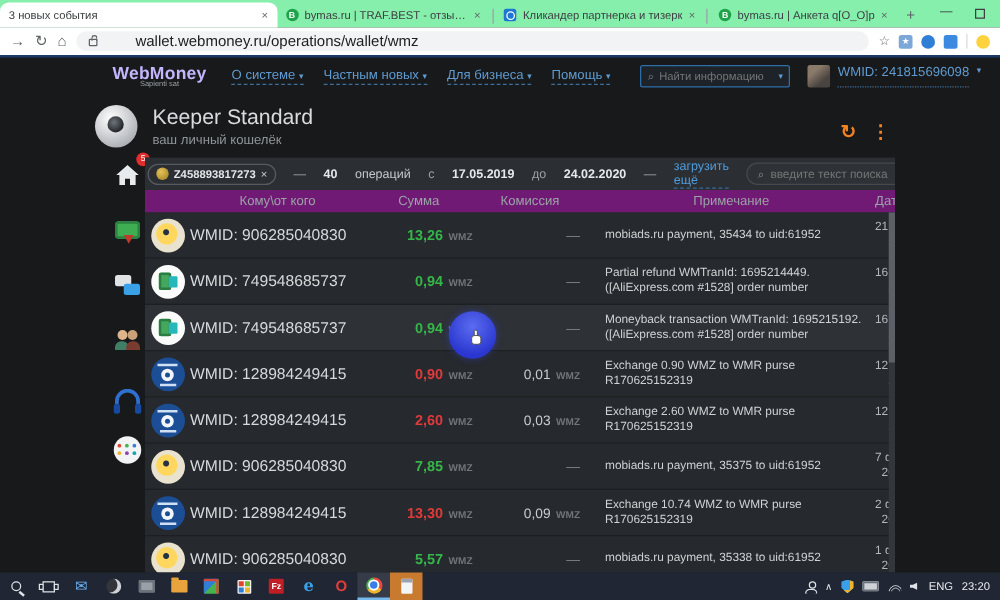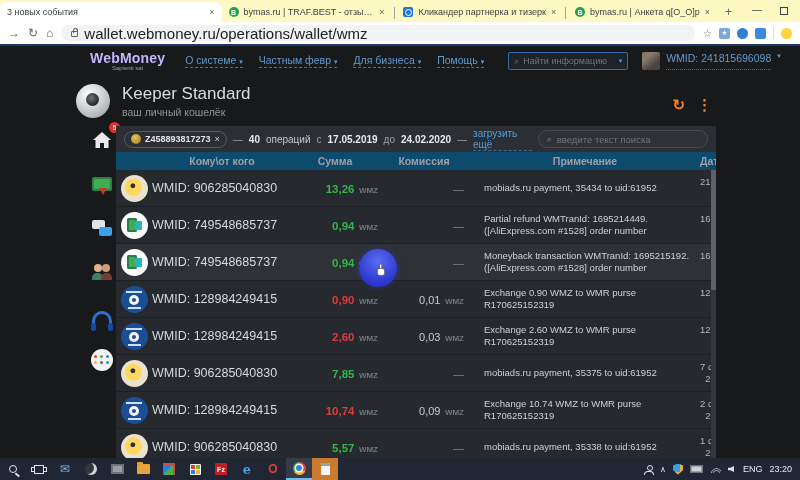--- a/index.html
+++ b/index.html
@@ -1,41 +1,41 @@
 <!DOCTYPE html>
 <html><head>
 <meta charset="utf-8">
 <style>
   * { margin:0; padding:0; box-sizing:border-box; }
   html,body { background:#000; }
   body { font-family:"Liberation Sans", sans-serif; }
   .screen { position:relative; width:800px; height:480px; overflow:hidden; background:#17191b; }
 
   
-  .tabbar { position:absolute; left:0; top:0; width:800px; height:22px; background:#fef9c3; display:flex; align-items:flex-end; }
+  .tabbar { position:absolute; left:0; top:0; width:800px; height:22px; background:#86efac; display:flex; align-items:flex-end; }
   .tab { height:20px; display:flex; align-items:center; gap:5px; padding:0 7px; font-size:9px; color:#3c4043; max-width:170px; }
   .tab.active { background:#fff; border-radius:7px 7px 0 0; width:240px; max-width:240px; }
   .tab .title { white-space:nowrap; overflow:hidden; text-overflow:ellipsis; flex:1; }
   .tab .close { color:#5f6368; font-size:9px; flex:0 0 auto; }
   .tab-sep { width:1px; height:12px; background:#9aa0a6; margin:0 2px 3px 2px; }
   .favicon { width:10px; height:10px; border-radius:50%; flex:0 0 auto; display:flex; align-items:center; justify-content:center; font-size:7px; color:#fff; font-weight:bold; }
   .fav-green { background:#1fa24a; }
   .fav-blue { background:#1e78d2; border-radius:2px; }
   .fav-blue::after { content:""; width:5px; height:5px; border:1px solid #fff; border-radius:50%; }
   .newtab { font-size:12px; color:#5f6368; padding:0 8px 3px 8px; }
   .wincontrols { margin-left:auto; display:flex; align-items:center; gap:18px; padding:0 12px; height:100%; color:#3c4043; }
   .wc-min { font-size:10px; margin-top:-4px; }
   .wc-restore { width:8px; height:8px; border:1px solid #3c4043; }
 
   .addrbar { position:absolute; left:0; top:22px; width:800px; height:22px; background:#fff; display:flex; align-items:center; padding:0 8px; gap:8px; }
   .navglyph { color:#5f6368; font-size:12px; }
   .urlbox { flex:1; height:16px; background:#f1f3f4; border-radius:8px; display:flex; align-items:center; gap:6px; padding:0 10px; }
   .lock { width:7px; height:6px; border:1px solid #5f6368; border-radius:1px; position:relative; margin-top:2px; }
   .lock::before { content:""; position:absolute; left:1px; top:-4px; width:3px; height:4px; border:1px solid #5f6368; border-bottom:none; border-radius:3px 3px 0 0; }
-  .url { font-size:15px; color:#202124; }
+  .url { font-size:12px; color:#202124;margin-left:24px; }
   .addr-icons { display:flex; align-items:center; gap:7px; }
   .ext { width:11px; height:11px; border-radius:2px; }
   .ext-star { background:#7da7d9; display:flex; align-items:center; justify-content:center; color:#fff; font-size:7px; }
   .ext-eye { background:#2f7fd6; border-radius:50%; }
   .ext-ptr { background:#3b8ae0; }
   .ext-smile { background:#ffd23e; border-radius:50%; }
   .addr-div { width:1px; height:12px; background:#dadce0; }
   .navline { position:absolute; left:0; top:44px; width:800px; height:2px; background:#1d3a66; }
 
   
@@ -83,34 +83,34 @@
   .ic-people .h1 { left:2px; }
   .ic-people .h2 { right:2px; background:#caa079; }
   .ic-headset { position:relative; width:20px; height:14px; border:3px solid #2f6fd0; border-bottom:none; border-radius:10px 10px 0 0; margin-top:4px; }
   .ic-headset::before, .ic-headset::after { content:""; position:absolute; bottom:-6px; width:5px; height:8px; border-radius:2px; background:#174a9e; }
   .ic-headset::before { left:-4px; } .ic-headset::after { right:-4px; }
   .ic-apps { width:22px; height:22px; border-radius:50%; background:#f2f3f4; display:grid; grid-template-columns:repeat(3,4px); grid-template-rows:repeat(2,4px); gap:2px; align-content:center; justify-content:center; }
   .ic-apps i { width:3px; height:3px; border-radius:50%; }
 
   
   .panel { position:absolute; left:116px; top:126px; width:600px; height:332px; overflow:hidden; background:#202326; }
-  .filterbar { height:26px; background:#2b2f34; display:flex; align-items:center; padding:0 8px; gap:6px; }
+  .filterbar { height:26px; background:#2b2f34; display:flex; align-items:center; padding:0 2px; gap:14px; }
   .chip { display:flex; align-items:center; gap:4px; border:1px solid #565b61; border-radius:9px; height:17px; padding:0 6px; }
   .chip .zdot { width:10px; height:10px; border-radius:50%; background:radial-gradient(circle at 38% 35%, #e6c25a, #9d7c1e); }
   .chip .ztext { color:#e3e6e8; font-size:9px; font-weight:bold; }
   .chip .x { color:#cfd3d6; font-size:9px; }
   .f-dim { color:#9aa0a5; font-size:10px; }
   .f-strong { color:#e6e9eb; font-size:10px; font-weight:bold; }
   .f-text { color:#c4c8cb; font-size:10px; }
   .f-link { color:#4f9bd9; font-size:10px; border-bottom:1px dashed #38699a; }
   .f-search { margin-left:auto; width:190px; height:18px; border:1px solid #44494f; border-radius:9px; display:flex; align-items:center; gap:5px; padding:0 8px; background:#2e3237; }
   .f-search .mag { color:#8a8f94; font-size:9px; }
   .f-search input { flex:1; min-width:0; background:transparent; border:none; outline:none; color:#8a8f94; font-size:9.5px; font-family:inherit; }
 
-  .thead { height:18px; display:grid; grid-template-columns:36px 140px 86px 92px 230px 1fr; align-items:center; background:#0c4a6e;font-weight:bold; }
+  .thead { height:18px; display:grid; grid-template-columns:36px 140px 86px 92px 230px 1fr; align-items:center; background:#701a75; }
   .th { color:#9ba1a6; font-size:10.5px; text-align:center; }
   .th.right { text-align:right; padding-right:10px; }
 
   .rows { position:relative; }
   .trow { height:37px; display:grid; grid-template-columns:36px 140px 86px 92px 230px 1fr; align-items:center; background:#26292d; border-bottom:1px solid #1d2023; }
   .trow.hovered { background:#2e3136; }
   .cell-av { display:flex; justify-content:center; }
   .avatar { width:27px; height:27px; border-radius:50%; position:relative; overflow:hidden; flex:0 0 auto; }
   .av-inner { position:absolute; inset:0; }
   .av-mobiads { background:#e9e2cf; }
@@ -237,21 +237,21 @@
   </div>
   <div class="navline"></div>
 
   <div class="siteheader">
     <div class="wm-logo">
       <div class="l1">WebMoney</div>
       <div class="l2">Sapienti sat</div>
     </div>
     <div class="globe"></div>
     <span class="nav-item"><span>О системе</span> <span class="nav-caret">▾</span></span>
-    <span class="nav-item"><span>Частным февр</span> <span class="nav-caret">▾</span></span>
+    <span class="nav-item"><span>Частным новых</span> <span class="nav-caret">▾</span></span>
     <span class="nav-item"><span>Для бизнеса</span> <span class="nav-caret">▾</span></span>
     <span class="nav-item"><span>Помощь</span> <span class="nav-caret">▾</span></span>
     <div class="hdr-search">
       <span class="mag">⌕</span>
       <input type="text" placeholder="Найти информацию" style="">
       <span class="caret">▾</span>
     </div>
     <div class="hdr-user">
       <span class="avatar-photo"></span>
       <span class="wmid-link">WMID: 241815696098</span>
@@ -493,21 +493,21 @@
     </div>
 
     <div class="trow out">
       <div class="cell-av">
         <span class="avatar av-exchange">
               <span class="av-inner"></span>
             </span>
       </div>
       <div class="cell-wmid">WMID: 128984249415</div>
       <div class="cell-amt">
-        <span class="amt">10,74</span>
+        <span class="amt">13,30</span>
         <span class="cur">WMZ</span>
       </div>
       <div class="cell-com">
         <span class="com">0,09</span>
         <span class="cur">WMZ</span>
       </div>
       <div class="cell-note">
         <div class="note">Exchange 10.74 WMZ to WMR purse</div>
         <div class="note">R170625152319</div>
       </div>

